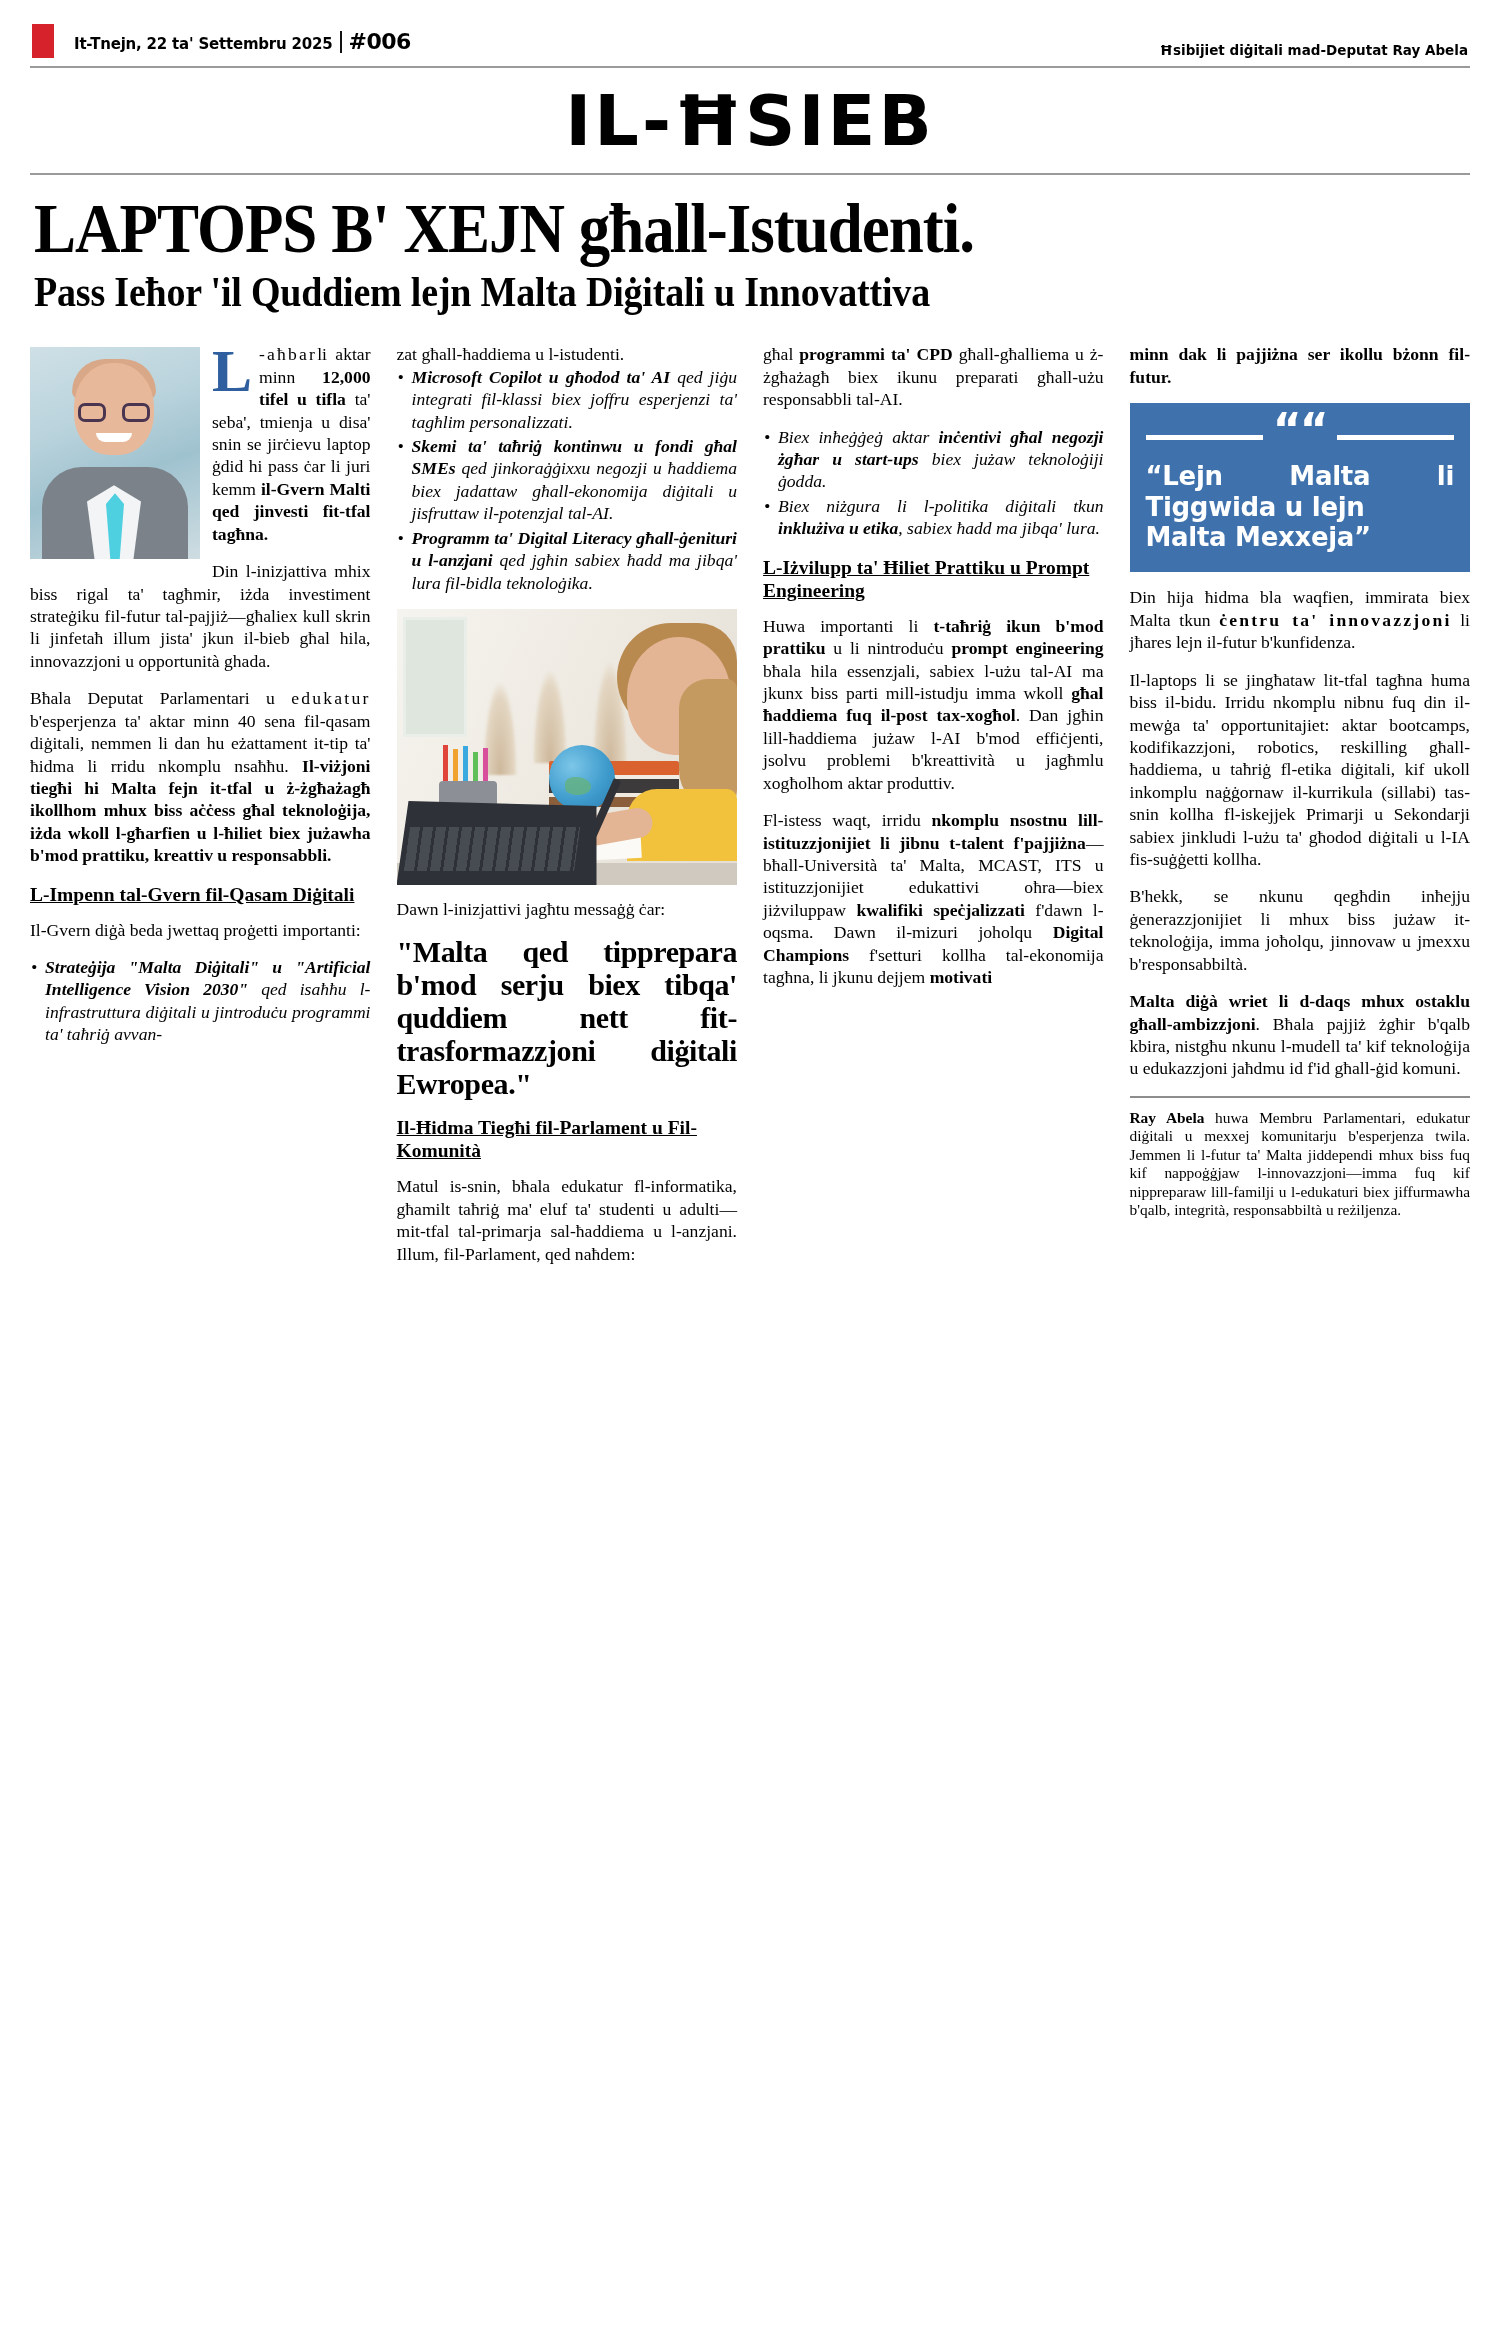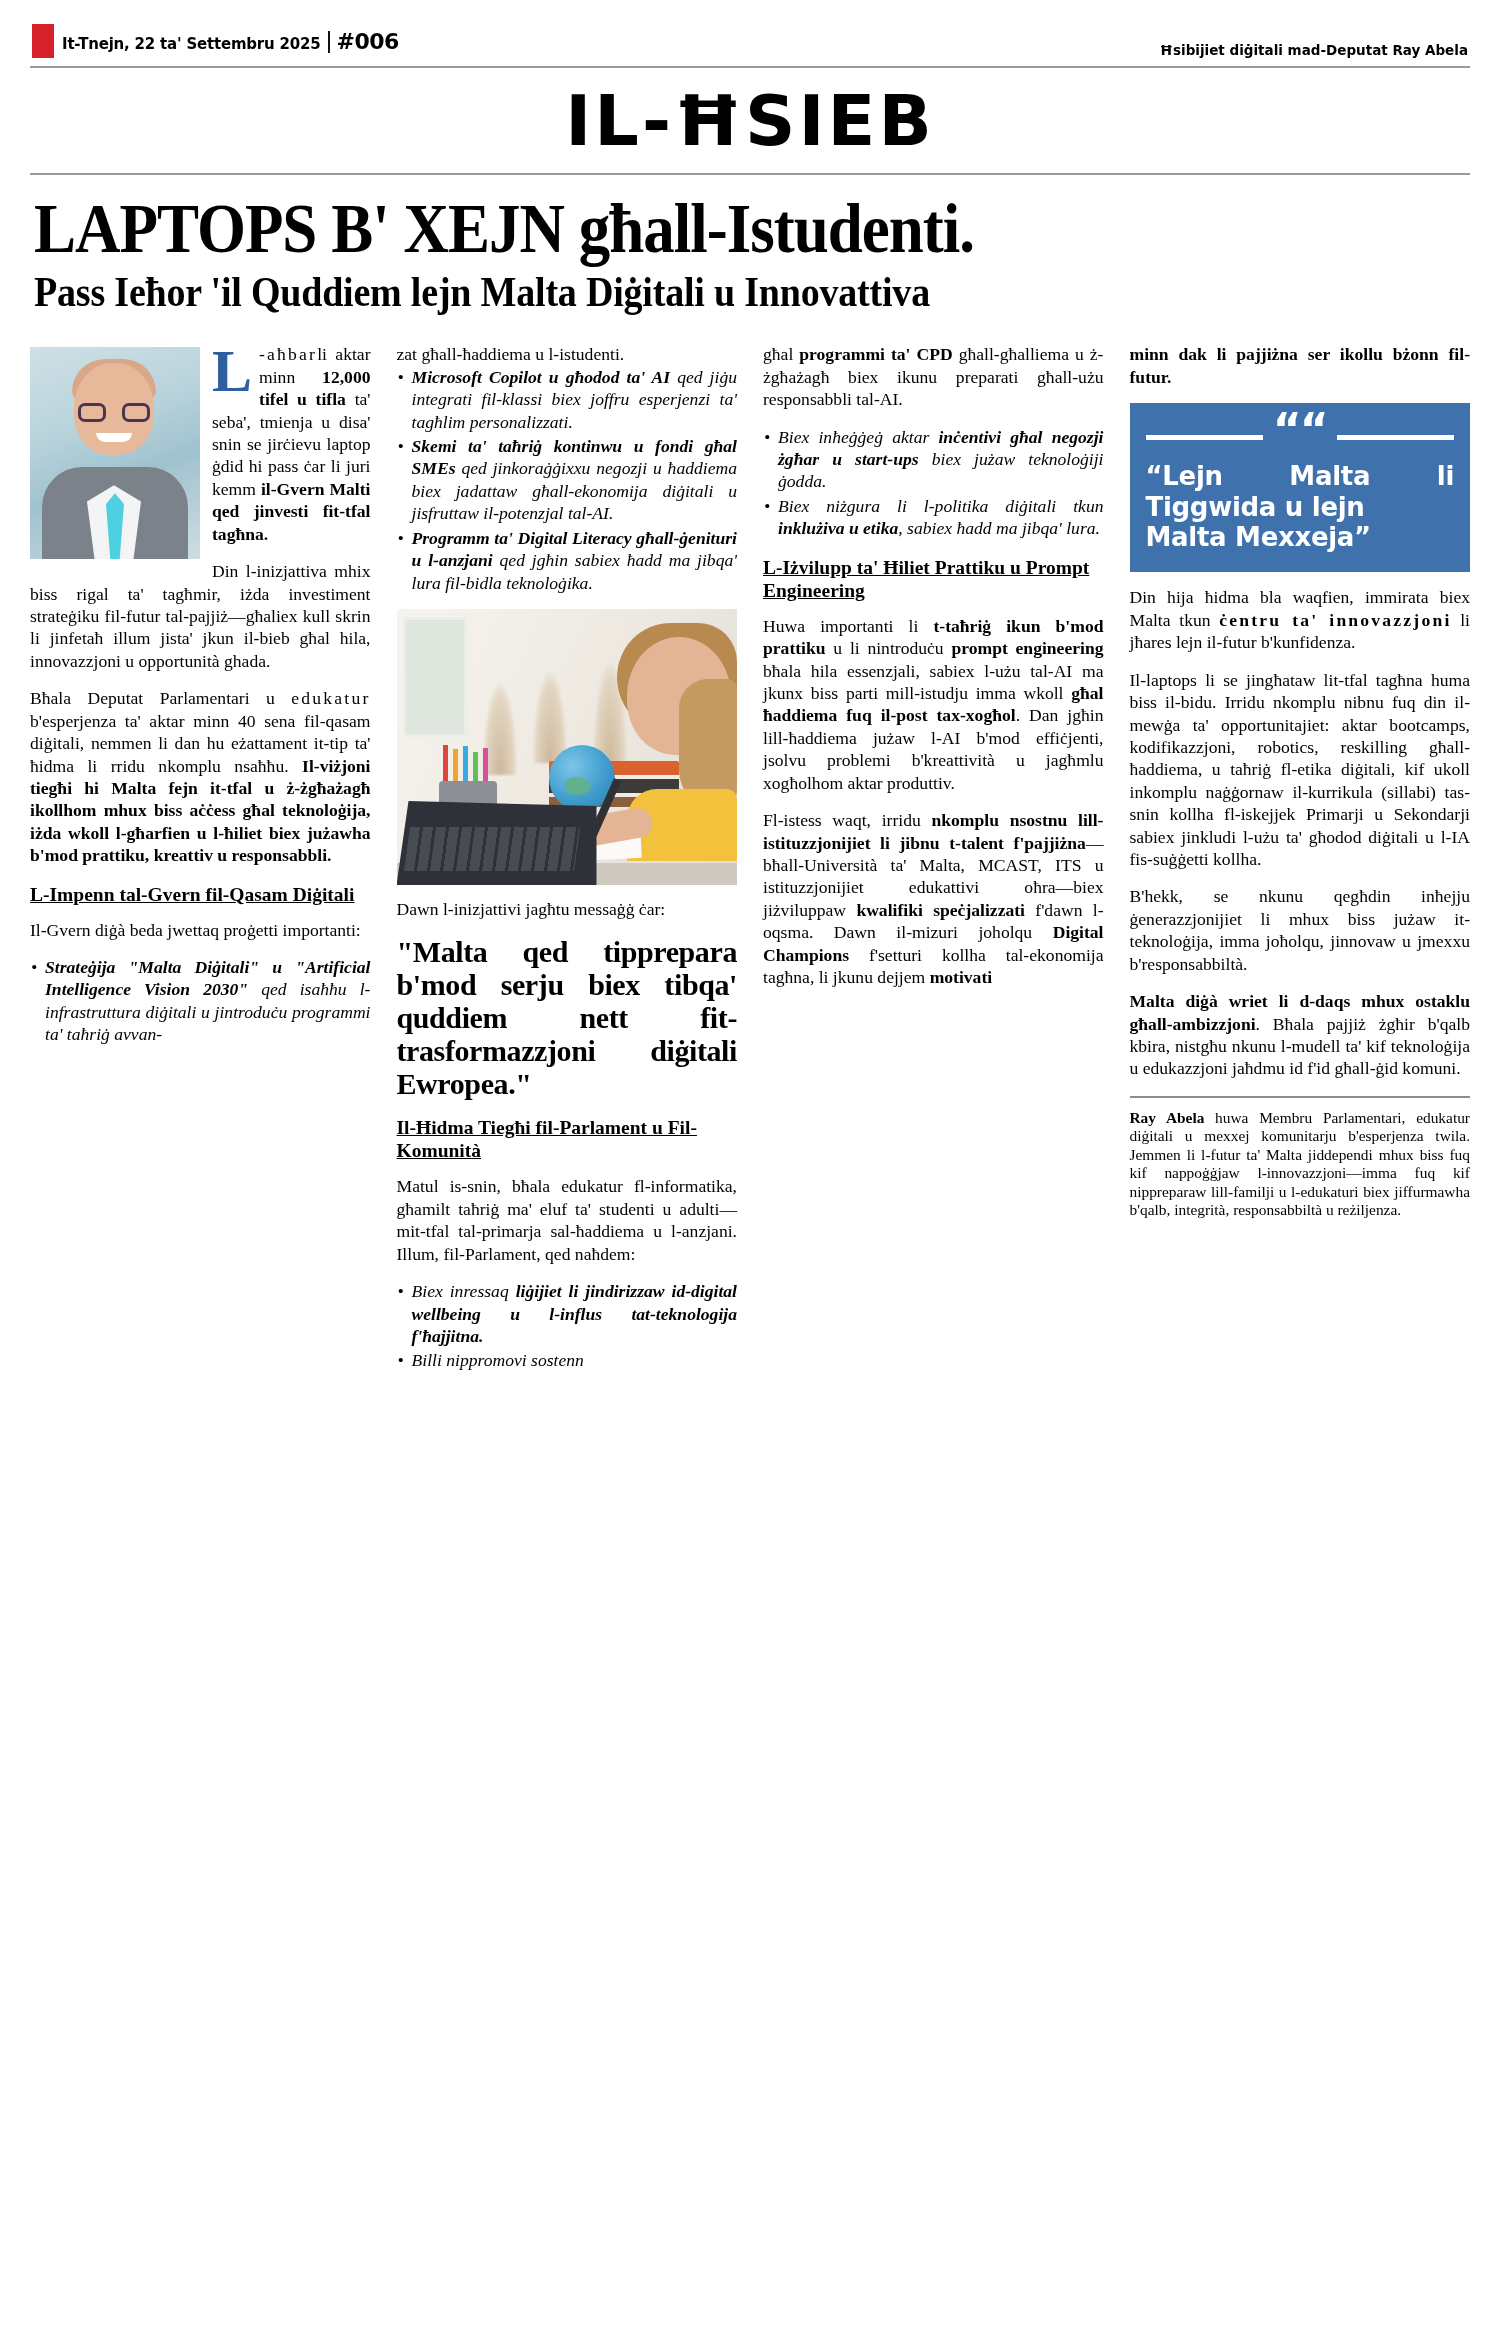--- a/index.html
+++ b/index.html
@@ -5,21 +5,21 @@
   html,body{margin:0;padding:0;}
   body{
     width:1500px;height:2340px;background:#ffffff;
     font-family:"Liberation Serif", serif;
     color:#000;overflow:hidden;
   }
   .page{position:relative;width:1500px;height:2340px;box-sizing:border-box;padding:0 30px;}
 
   
   .topbar{display:flex;align-items:flex-end;justify-content:space-between;height:46px;padding:12px 2px 4px 2px;}
-  .topleft{display:flex;align-items:center;gap:8px;}
+  .topleft{display:flex;align-items:center;gap:20px;}
   .redmark{width:22px;height:34px;background:#d6222a;display:block;}
   .dateline{font-family:"DejaVu Sans", sans-serif;font-weight:700;font-size:15px;letter-spacing:-0.2px;white-space:nowrap;}
   .divider-v{display:inline-block;width:2px;height:22px;background:#111;margin:0 7px;vertical-align:-4px;}
   .issue{font-family:"DejaVu Sans", sans-serif;font-weight:700;font-size:22px;letter-spacing:-0.5px;}
   .topright{font-family:"DejaVu Sans", sans-serif;font-weight:700;font-size:13.5px;white-space:nowrap;}
   .rule-thin{height:2px;background:#9a9a9a;margin:4px 0 0 0;}
   .rule-thin2{height:2px;background:#9a9a9a;margin:0;}
 
   
   .masthead{text-align:center;padding:16px 0 14px 0;}
@@ -216,24 +216,20 @@
         <div class="sp-arm"></div>
         <div class="sp-pencil"></div>
         <div class="sp-laptop"></div>
         <div class="sp-keys"></div>
       </div>
 
       <p>Dawn l-inizjattivi jagħtu messaġġ ċar:</p>
       <div class="pullquote">"Malta qed tipprepara b'mod serju biex tibqa' quddiem nett fit-trasformazzjoni diġitali Ewropea."</div>
       <h3>Il-Ħidma Tiegħi fil-Parlament u Fil-Komunità</h3>
       <p>Matul is-snin, bħala edukatur fl-informatika, għamilt taħriġ ma' eluf ta' studenti u adulti—mit-tfal tal-primarja sal-ħaddiema u l-anzjani. Illum, fil-Parlament, qed naħdem:</p>
-      <ul class="blist">
-        <li><span>Biex inressaq </span><b>liġijiet li jindirizzaw id-digital wellbeing u l-influs tat-teknologija f'ħajjitna.</b></li>
-        <li><span>Billi nippromovi sostenn</span></li>
-      </ul>
     </div>
 
     <div class="col">
       <p><span>għal </span><b>programmi ta' CPD</b><span> għall-għalliema u ż-żgħażagħ biex ikunu preparati għall-użu responsabbli tal-AI.</span></p>
       <ul class="blist">
         <li><span>Biex inħeġġeġ aktar </span><b>inċentivi għal negozji żgħar u start-ups</b><span> biex jużaw teknoloġiji ġodda.</span></li>
         <li><span>Biex niżgura li l-politika diġitali tkun </span><b>inklużiva u etika</b><span>, sabiex ħadd ma jibqa' lura.</span></li>
       </ul>
       <h3>L-Iżvilupp ta' Ħiliet Prattiku u Prompt Engineering</h3>
       <p><span>Huwa importanti li </span><b>t-taħriġ ikun b'mod prattiku</b><span> u li nintroduċu </span><b>prompt engineering</b><span> bħala hila essenzjali, sabiex l-użu tal-AI ma jkunx biss parti mill-istudju imma wkoll </span><b>għal ħaddiema fuq il-post tax-xogħol</b><span>. Dan jgħin lill-ħaddiema jużaw l-AI b'mod effiċjenti, jsolvu problemi b'kreattività u jagħmlu xogħolhom aktar produttiv.</span></p>

